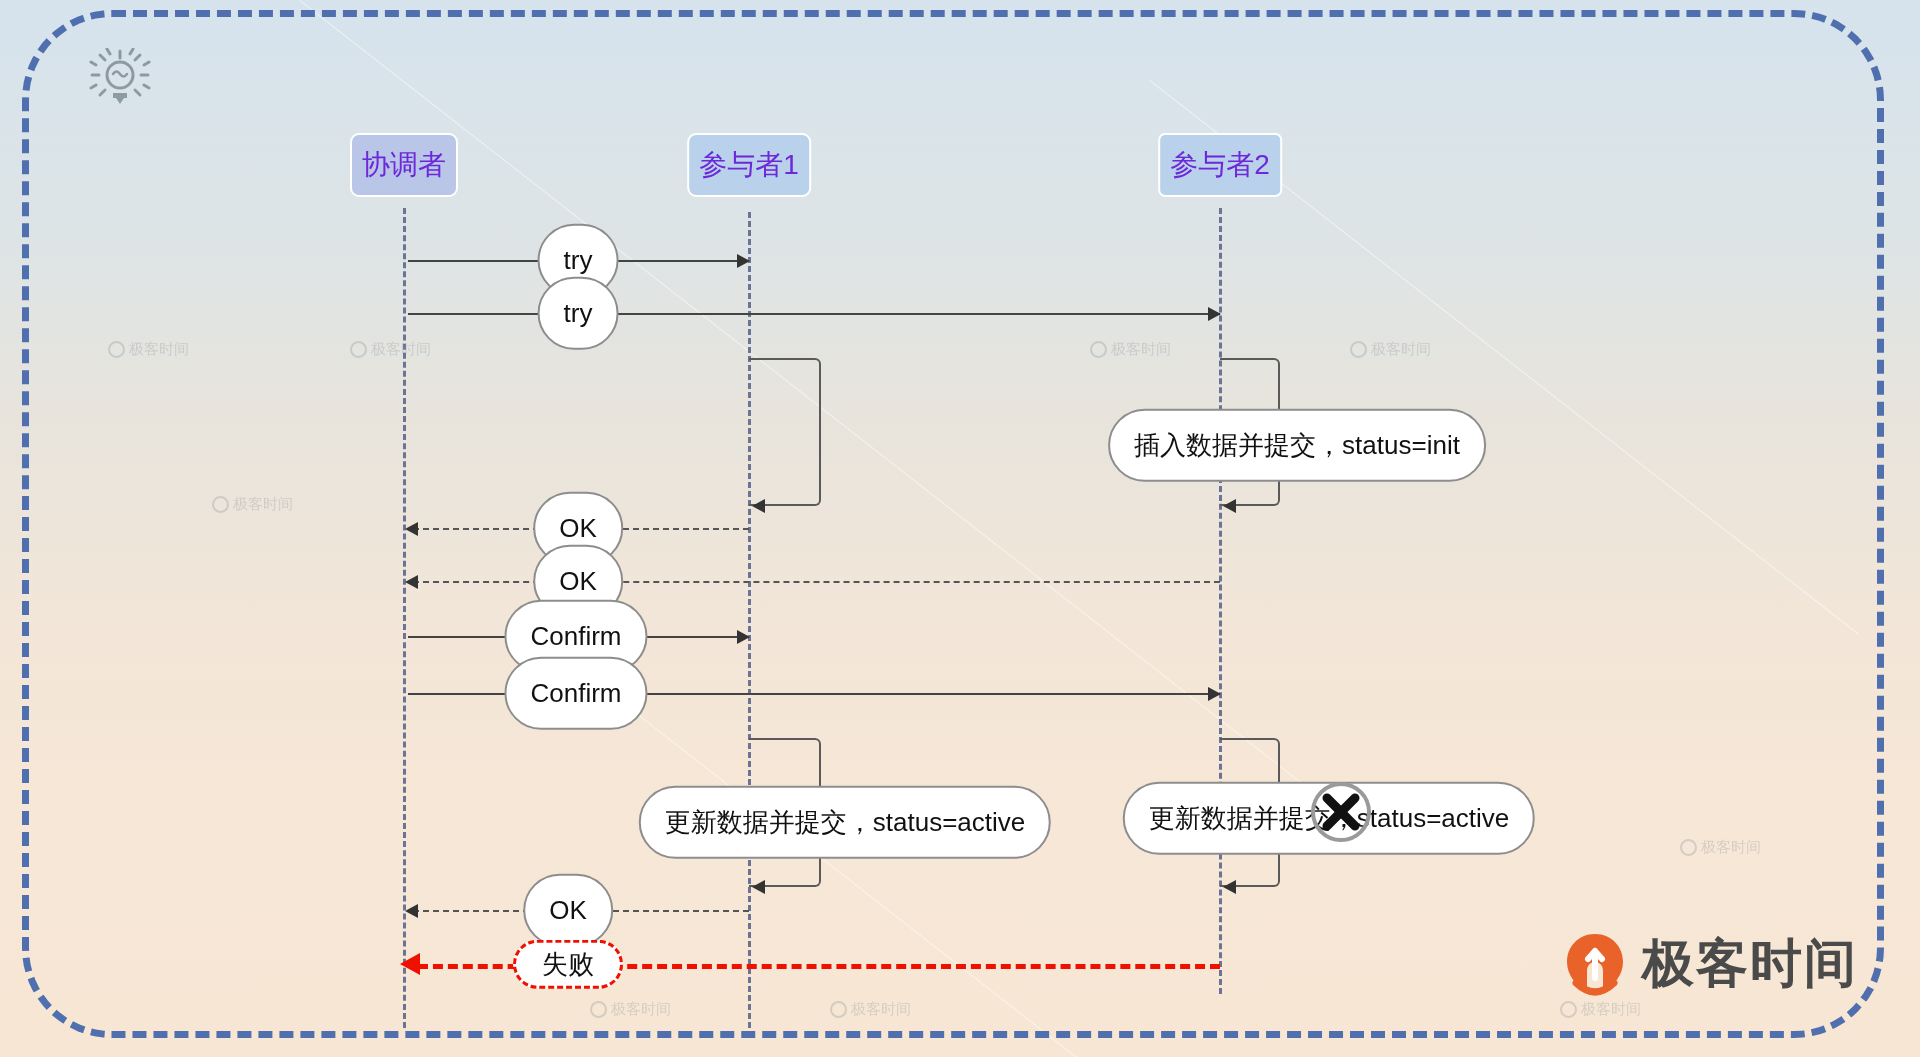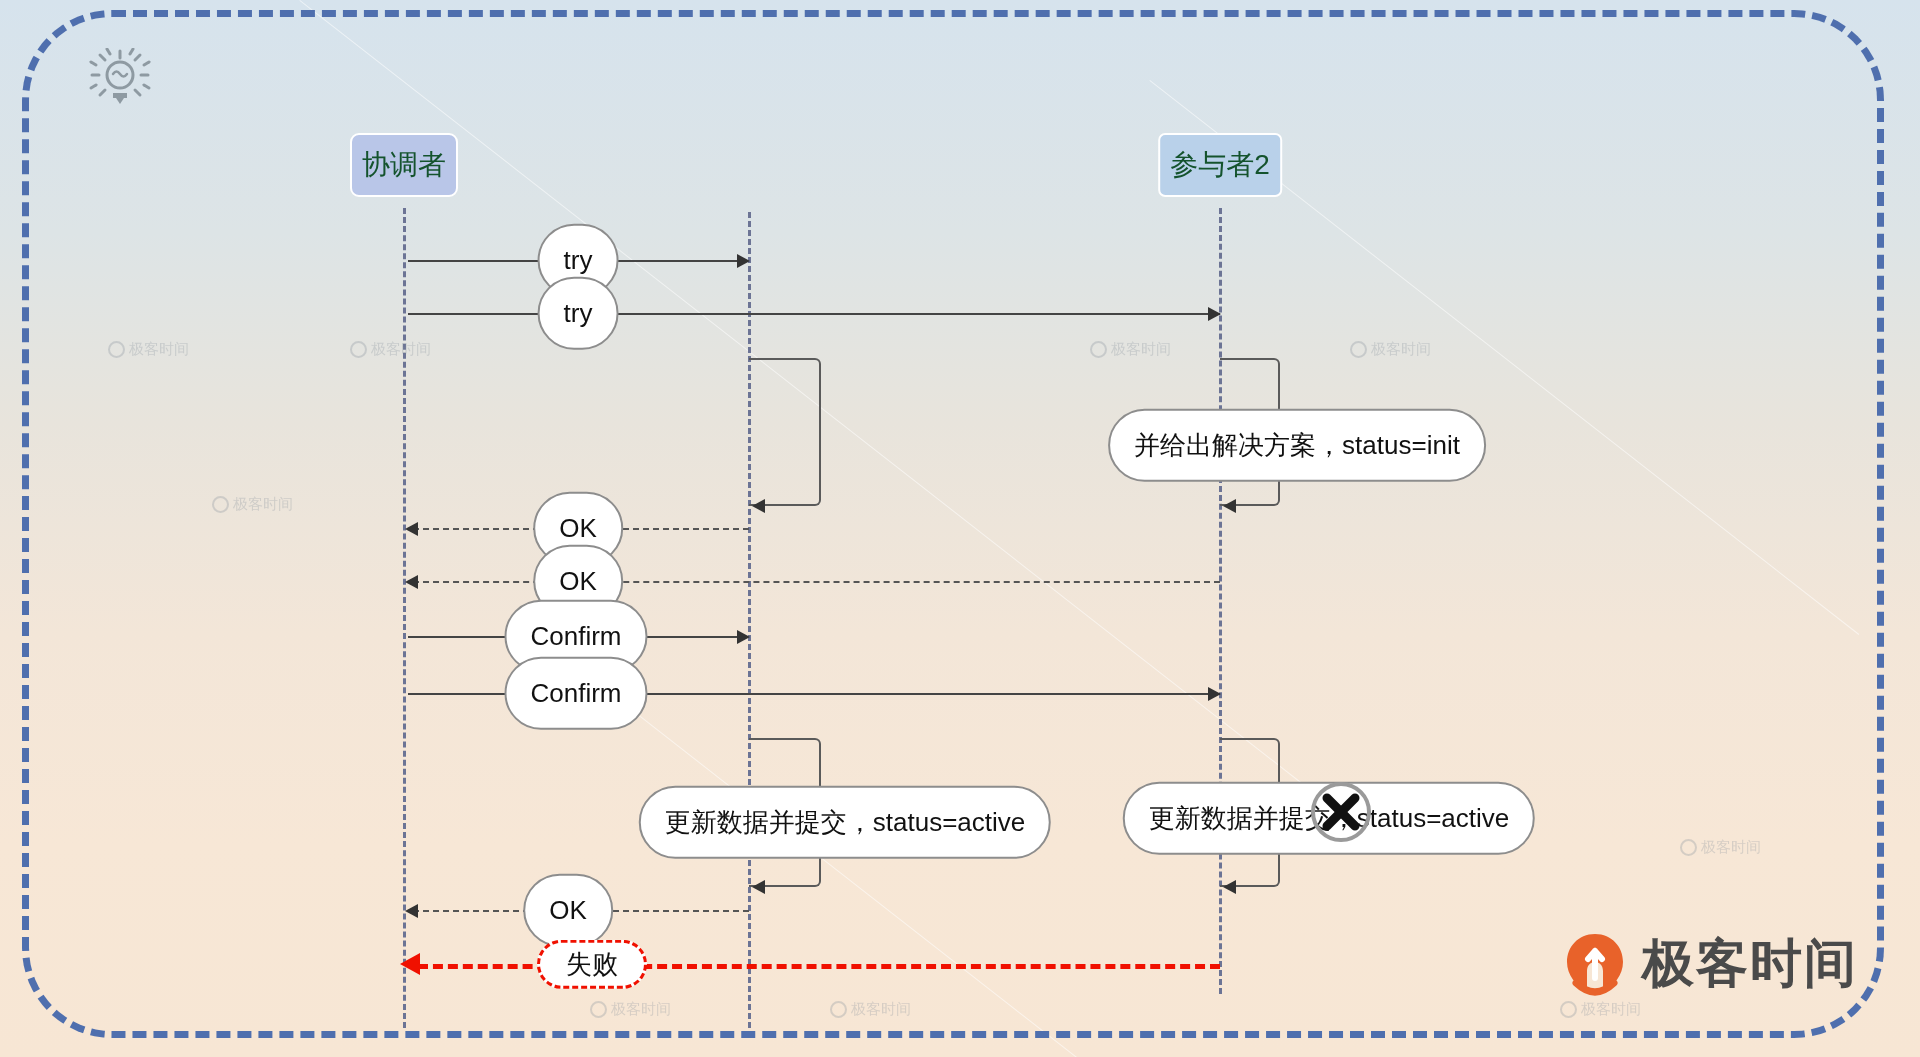--- a/index.html
+++ b/index.html
@@ -67,21 +67,21 @@
     padding-bottom: 8px;
   }
 
   
   .actor-box {
     position: absolute;
     transform: translateX(-50%);
     background: #b9d1ea;
     border: 2px solid #ffffff;
     border-radius: 9px;
-    color: #14532d;
+    color: #6d28d9;
     font-size: 28px;
     text-align: center;
     padding: 13px 10px;
     box-sizing: border-box;
     white-space: nowrap;
     line-height: 1.2;
   }
   .actor-box.coordinator { background: #b9c6e8; }
 
   .lifeline {
@@ -224,20 +224,23 @@
       <line x1="8" y1="17" x2="3" y2="14"></line>
       <line x1="56" y1="17" x2="61" y2="14"></line>
       <line x1="8" y1="37" x2="3" y2="40"></line>
       <line x1="56" y1="37" x2="61" y2="40"></line>
     </g>
   </svg>
 
   <div class="actor-box coordinator" style="left:404px; top:133px;">
     <span>协调者</span>
   </div>
+  <div class="actor-box" style="left:749px; top:133px;">
+    <span>参与者1</span>
+  </div>
   <div class="actor-box" style="left:1220px; top:133px;border-radius:7px;">
     <span>参与者2</span>
   </div>
 
   <div class="lifeline" style="left:404px; top:208px; height:820px;"></div>
   <div class="lifeline" style="left:749px; top:212px; height:816px;"></div>
   <div class="lifeline" style="left:1220px; top:208px; height:786px;"></div>
 
   <div class="msg-line" style="left:408px; top:260px; width:340px;"></div>
   <div class="arrow-head right" style="left:737px; top:254px;"></div>
@@ -245,21 +248,21 @@
 
   <div class="msg-line" style="left:408px; top:313px; width:812px;"></div>
   <div class="arrow-head right" style="left:1208px; top:307px;"></div>
   <div class="msg-label" style="left:578px; top:313px;">try</div>
 
   <div class="self-loop" style="left:749px; top:358px; width:72px; height:148px; border-radius:0 6px 6px 0;"></div>
   <div class="arrow-head left" style="left:752px; top:499px;"></div>
 
   <div class="self-loop" style="left:1220px; top:358px; width:60px; height:148px; border-radius:0 6px 6px 0;"></div>
   <div class="arrow-head left" style="left:1223px; top:499px;"></div>
-  <div class="msg-label cjk" style="left:1297px; top:445px;">并给出解决方案，status=init</div>
+  <div class="msg-label cjk" style="left:1297px; top:445px;">插入数据并提交，status=init</div>
 
   <div class="msg-line dashed" style="left:413px; top:528px; width:336px;"></div>
   <div class="arrow-head left" style="left:405px; top:522px;"></div>
   <div class="msg-label" style="left:578px; top:528px;">OK</div>
 
   <div class="msg-line dashed" style="left:413px; top:581px; width:807px;"></div>
   <div class="arrow-head left" style="left:405px; top:575px;"></div>
   <div class="msg-label" style="left:578px; top:581px;">OK</div>
 
   <div class="msg-line" style="left:408px; top:636px; width:340px;"></div>
@@ -283,21 +286,21 @@
     <line x1="17" y1="17" x2="45" y2="45" stroke="#111" stroke-width="9" stroke-linecap="round"></line>
     <line x1="45" y1="17" x2="17" y2="45" stroke="#111" stroke-width="9" stroke-linecap="round"></line>
   </svg>
 
   <div class="msg-line dashed" style="left:413px; top:910px; width:336px;"></div>
   <div class="arrow-head left" style="left:405px; top:904px;"></div>
   <div class="msg-label" style="left:568px; top:910px;">OK</div>
 
   <div class="msg-line red" style="left:418px; top:964px; width:802px;"></div>
   <div class="arrow-head left red" style="left:400px; top:953px;"></div>
-  <div class="msg-label fail" style="left:592px; top:964px;">失败</div>
+  <div class="msg-label fail" style="left:568px; top:964px;">失败</div>
 
   <div class="logo">
     <svg class="logo-mark" viewBox="0 0 66 66">
       <path d="M33 3 C16 3 5 16 5 31 C5 44 14 55 25 60 L25 40 C25 34 29 31 33 31 C37 31 41 34 41 40 L41 60 C52 55 61 44 61 31 C61 16 50 3 33 3 Z" fill="#e8622a"></path>
       <path d="M33 20 L33 47 M33 20 L26 28 M33 20 L40 28" stroke="#ffffff" stroke-width="6" fill="none" stroke-linecap="round" stroke-linejoin="round"></path>
       <path d="M14 52 Q33 70 52 52" fill="none" stroke="#e8622a" stroke-width="7" stroke-linecap="round"></path>
     </svg>
     <div class="logo-text">极客时间</div>
   </div>
 

